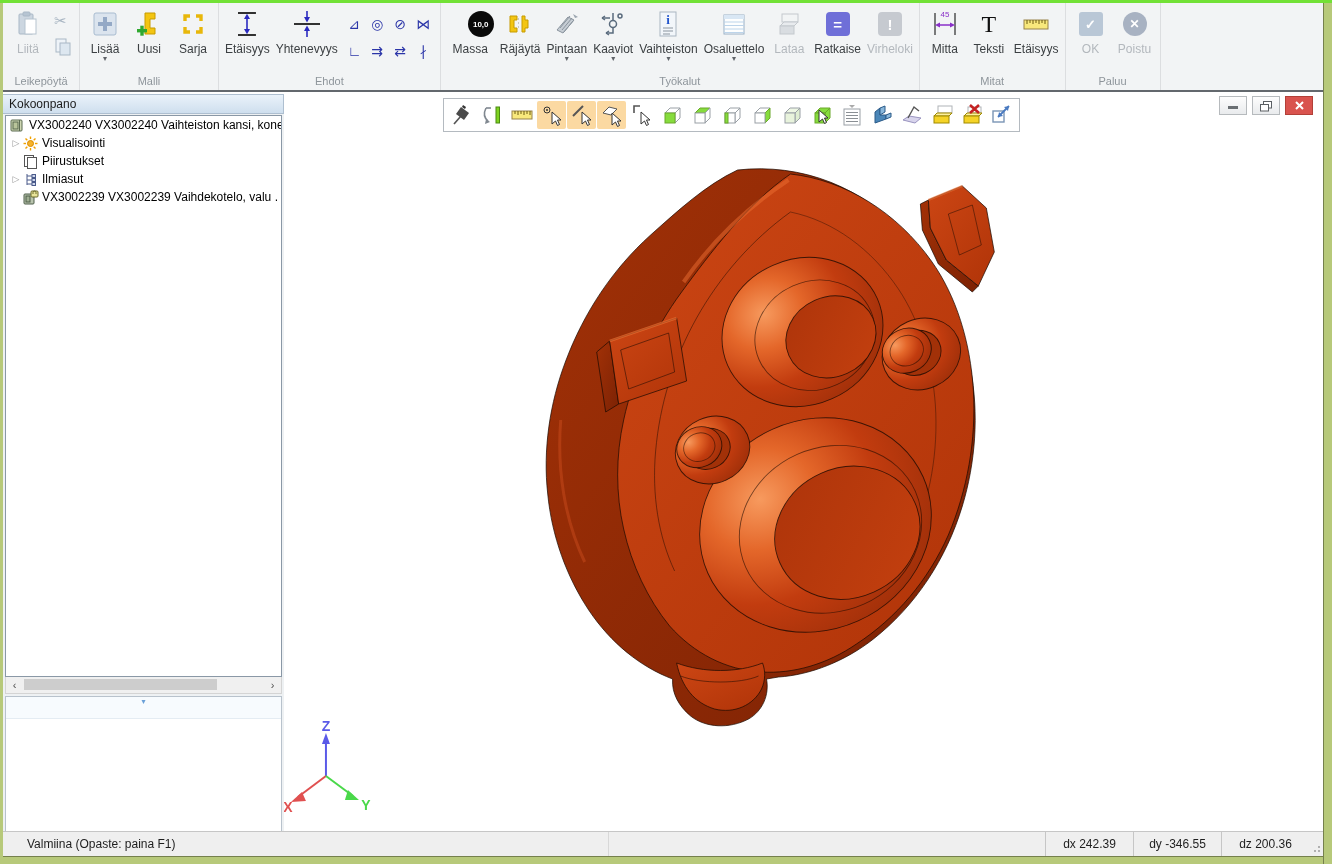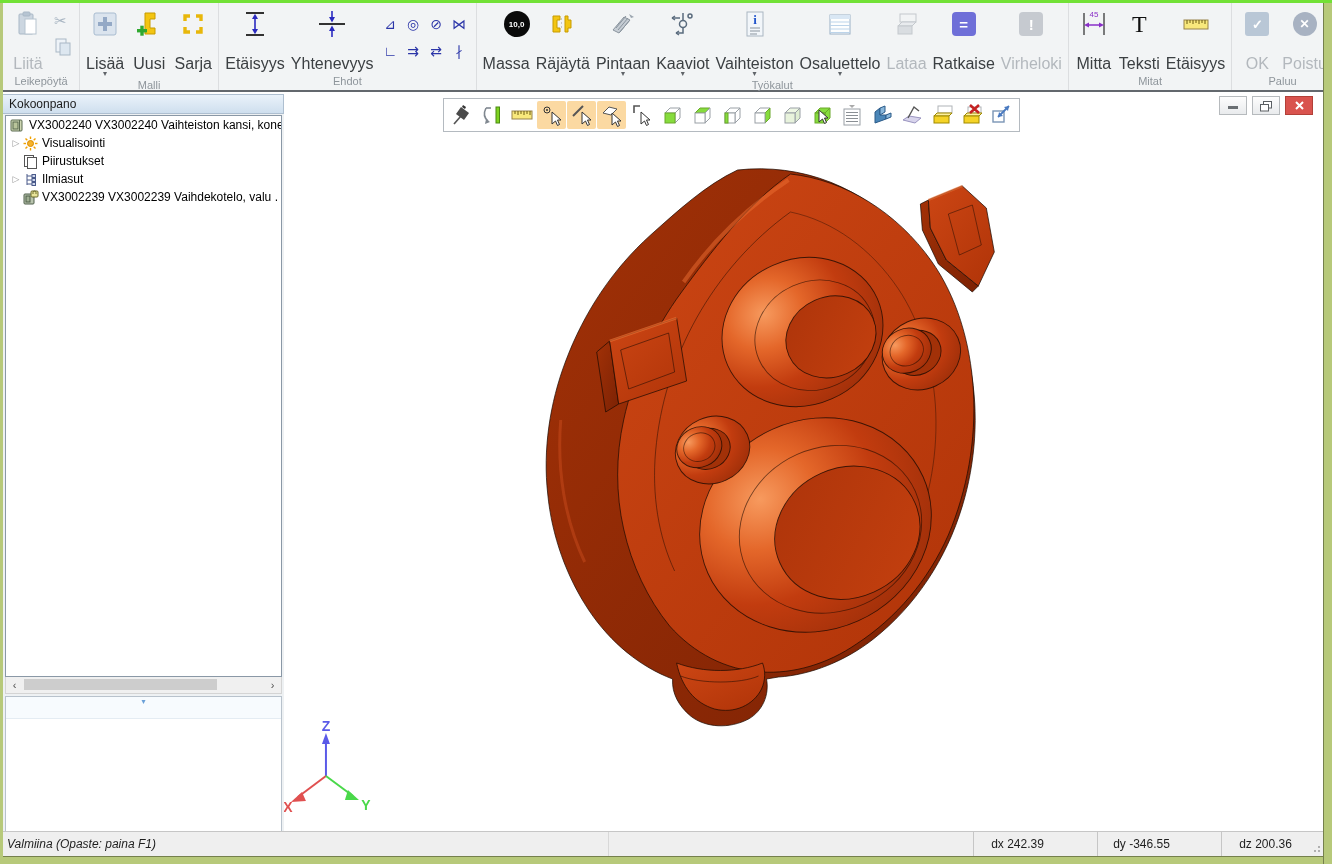--- a/index.html
+++ b/index.html
@@ -15,21 +15,21 @@
 
   
   .ribbon { position:absolute; left:3px; right:9px; top:3px; height:89px;
             background:#f2f4f5; border-bottom:2px solid #63686d; display:flex; align-items:stretch; }
   .rgroup { display:flex; flex-direction:column; border-right:1px solid #dcdee0; padding:1px 3px 0; }
   .rgroup-buttons { flex:1; display:flex; align-items:stretch; }
   .rgroup-label { text-align:center; font-size:11px; color:#8e959b; padding:1px 6px 3px; }
   .rbtn { display:flex; flex-direction:column; align-items:center; justify-content:flex-start;
           min-width:44px; padding:4px 3px 1px; border-radius:3px; cursor:default; }
   .rbtn .ic { height:32px; display:flex; align-items:center; justify-content:center; }
-  .rbtn .lbl { font-size:16px; color:#3c4043; margin-top:18px; white-space:nowrap; line-height:12px; }
+  .rbtn .lbl { font-size:12px; color:#3c4043; margin-top:3px; white-space:nowrap; line-height:12px; }
   .rbtn .caret { font-size:8px; color:#5f6368; line-height:7px; }
   .rbtn.disabled .lbl { color:#b3b8bd; }
   .rcol { display:flex; flex-direction:column; justify-content:flex-start; gap:8px; padding:8px 4px 0; }
   .cgrid { display:grid; grid-template-columns:repeat(4,23px); grid-auto-rows:27px;
            align-items:center; justify-items:center; padding:6px 2px 0;
            font-size:14px; color:#2b35a8; }
   .sq { width:24px; height:24px; border-radius:4px; display:flex; align-items:center;
         justify-content:center; color:#fff; font-weight:bold; font-size:15px; }
   .massa-ic { width:26px; height:26px; border-radius:50%; background:#0a0a0a; color:#fff;
               font-size:8px; font-weight:bold; display:flex; align-items:center; justify-content:center;margin-left:21px; }
@@ -74,25 +74,25 @@
   .vbtn.hl { background:#fbd9a2; }
   .wincontrols { position:absolute; right:10px; top:2px; display:flex; gap:5px; z-index:10; }
   .wbtn { width:28px; height:19px; border:1px solid #b6babd; background:linear-gradient(#fdfdfd,#e9ebed);
           display:flex; align-items:center; justify-content:center; }
   .wbtn.close { background:#d9534e; border-color:#b24038; color:#fff; font-size:11px; font-weight:bold; }
   .model-svg { position:absolute; left:0; top:0; width:100%; height:100%; }
 
   
   .statusbar { position:absolute; left:3px; right:9px; bottom:8px; height:25px; background:#efefef;
                border-top:1px solid #c6c6c6; display:flex; align-items:center; font-size:12px; color:#1e1e1e; z-index:8; }
-  .sb-msg { width:606px; padding-left:4px; border-right:1px solid #d8d8d8; height:100%;
-            display:flex; align-items:center;font-style:italic; }
+  .sb-msg { width:606px; padding-left:24px; border-right:1px solid #d8d8d8; height:100%;
+            display:flex; align-items:center; }
   .sb-fill { flex:1; }
   .sb-cell { border-left:1px solid #c6c6c6; height:100%; display:flex; align-items:center;
-             justify-content:center; padding:0 12px; min-width:88px;margin-left:36px; }
+             justify-content:center; padding:0 12px; min-width:88px; }
   .sb-grip { width:14px; height:100%; position:relative; }
   .sb-grip i { position:absolute; width:2px; height:2px; background:#b0b0b0; }
 </style>
 </head>
 <body>
 
 <div class="frame-top"></div>
 <div class="frame-left"></div>
 <div class="frame-right"></div>
 <div class="frame-bottom"></div>

